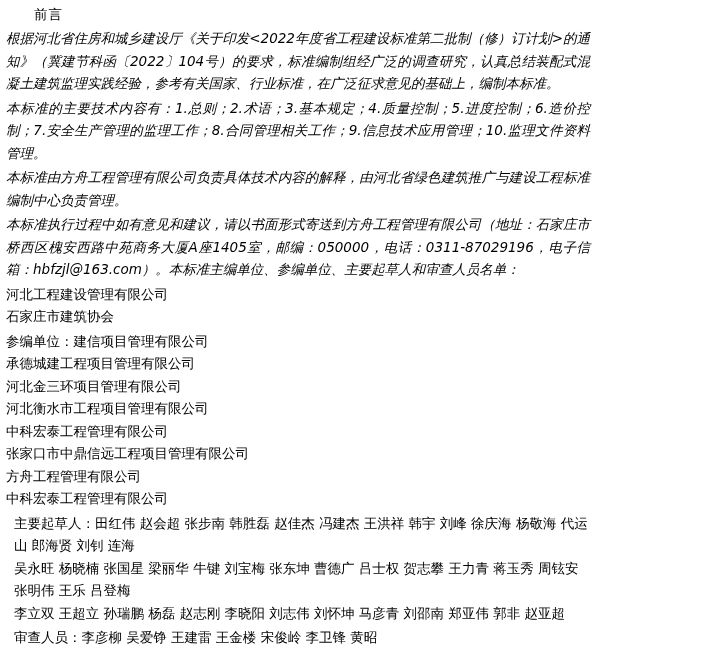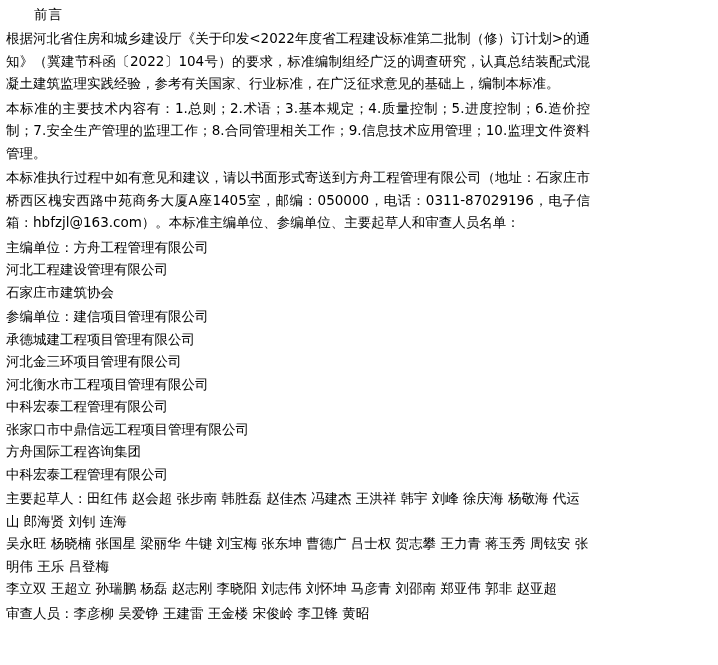--- a/index.html
+++ b/index.html
@@ -26,60 +26,62 @@
     padding-left: 28px;
     letter-spacing: 1px;
     margin-bottom: 3px;
   }
   p.para {
     margin: 0 0 2px 0;
     font-size: 13.5px;
     line-height: 22.5px;
     text-align: justify;
     text-justify: inter-ideograph;
+    font-style: italic;
   }
   .block {
     margin-bottom: 2px;
   }
   .list-line {
     font-size: 13.5px;
     line-height: 22.5px;
     white-space: nowrap;
   }
   .names {
     font-size: 13.5px;
     line-height: 22.5px;
     letter-spacing: 0px;
+    margin-left: 8px;
   }
 </style>
 </head>
 <body>
 
 <div class="page">
 
   <div class="doc-title">前言</div>
 
   <p class="para">根据河北省住房和城乡建设厅《关于印发&lt;2022年度省工程建设标准第二批制（修）订计划&gt;的通知》（冀建节科函〔2022〕104号）的要求，标准编制组经广泛的调查研究，认真总结装配式混凝土建筑监理实践经验，参考有关国家、行业标准，在广泛征求意见的基础上，编制本标准。</p>
   <p class="para">本标准的主要技术内容有：1.总则；2.术语；3.基本规定；4.质量控制；5.进度控制；6.造价控制；7.安全生产管理的监理工作；8.合同管理相关工作；9.信息技术应用管理；10.监理文件资料管理。</p>
+  <p class="para">本标准由方舟工程管理有限公司负责具体技术内容的解释，由河北省绿色建筑推广与建设工程标准编制中心负责管理。</p>
   <p class="para">本标准执行过程中如有意见和建议，请以书面形式寄送到方舟工程管理有限公司（地址：石家庄市桥西区槐安西路中苑商务大厦A座1405室，邮编：050000，电话：0311-87029196，电子信箱：hbfzjl@163.com）。本标准主编单位、参编单位、主要起草人和审查人员名单：</p>
 
   <div class="block">
-    <div class="list-line">主编单位：方舟工程管理有限公司</div>
     <div class="list-line">河北工程建设管理有限公司</div>
     <div class="list-line">石家庄市建筑协会</div>
   </div>
 
   <div class="block">
     <div class="list-line">参编单位：建信项目管理有限公司</div>
     <div class="list-line">承德城建工程项目管理有限公司</div>
     <div class="list-line">河北金三环项目管理有限公司</div>
     <div class="list-line">河北衡水市工程项目管理有限公司</div>
     <div class="list-line">中科宏泰工程管理有限公司</div>
     <div class="list-line">张家口市中鼎信远工程项目管理有限公司</div>
-    <div class="list-line">方舟国际工程咨询集团</div>
+    <div class="list-line">方舟工程管理有限公司</div>
     <div class="list-line">中科宏泰工程管理有限公司</div>
   </div>
 
   <div class="block">
     <div class="names">主要起草人：田红伟 赵会超 张步南 韩胜磊 赵佳杰 冯建杰 王洪祥 韩宇 刘峰 徐庆海 杨敬海 代运山 郎海贤 刘钊 连海</div>
     <div class="names">吴永旺 杨晓楠 张国星 梁丽华 牛键 刘宝梅 张东坤 曹德广 吕士权 贺志攀 王力青 蒋玉秀 周铉安 张明伟 王乐 吕登梅</div>
     <div class="names">李立双 王超立 孙瑞鹏 杨磊 赵志刚 李晓阳 刘志伟 刘怀坤 马彦青 刘邵南 郑亚伟 郭非 赵亚超</div>
   </div>
 
   <div class="block">

